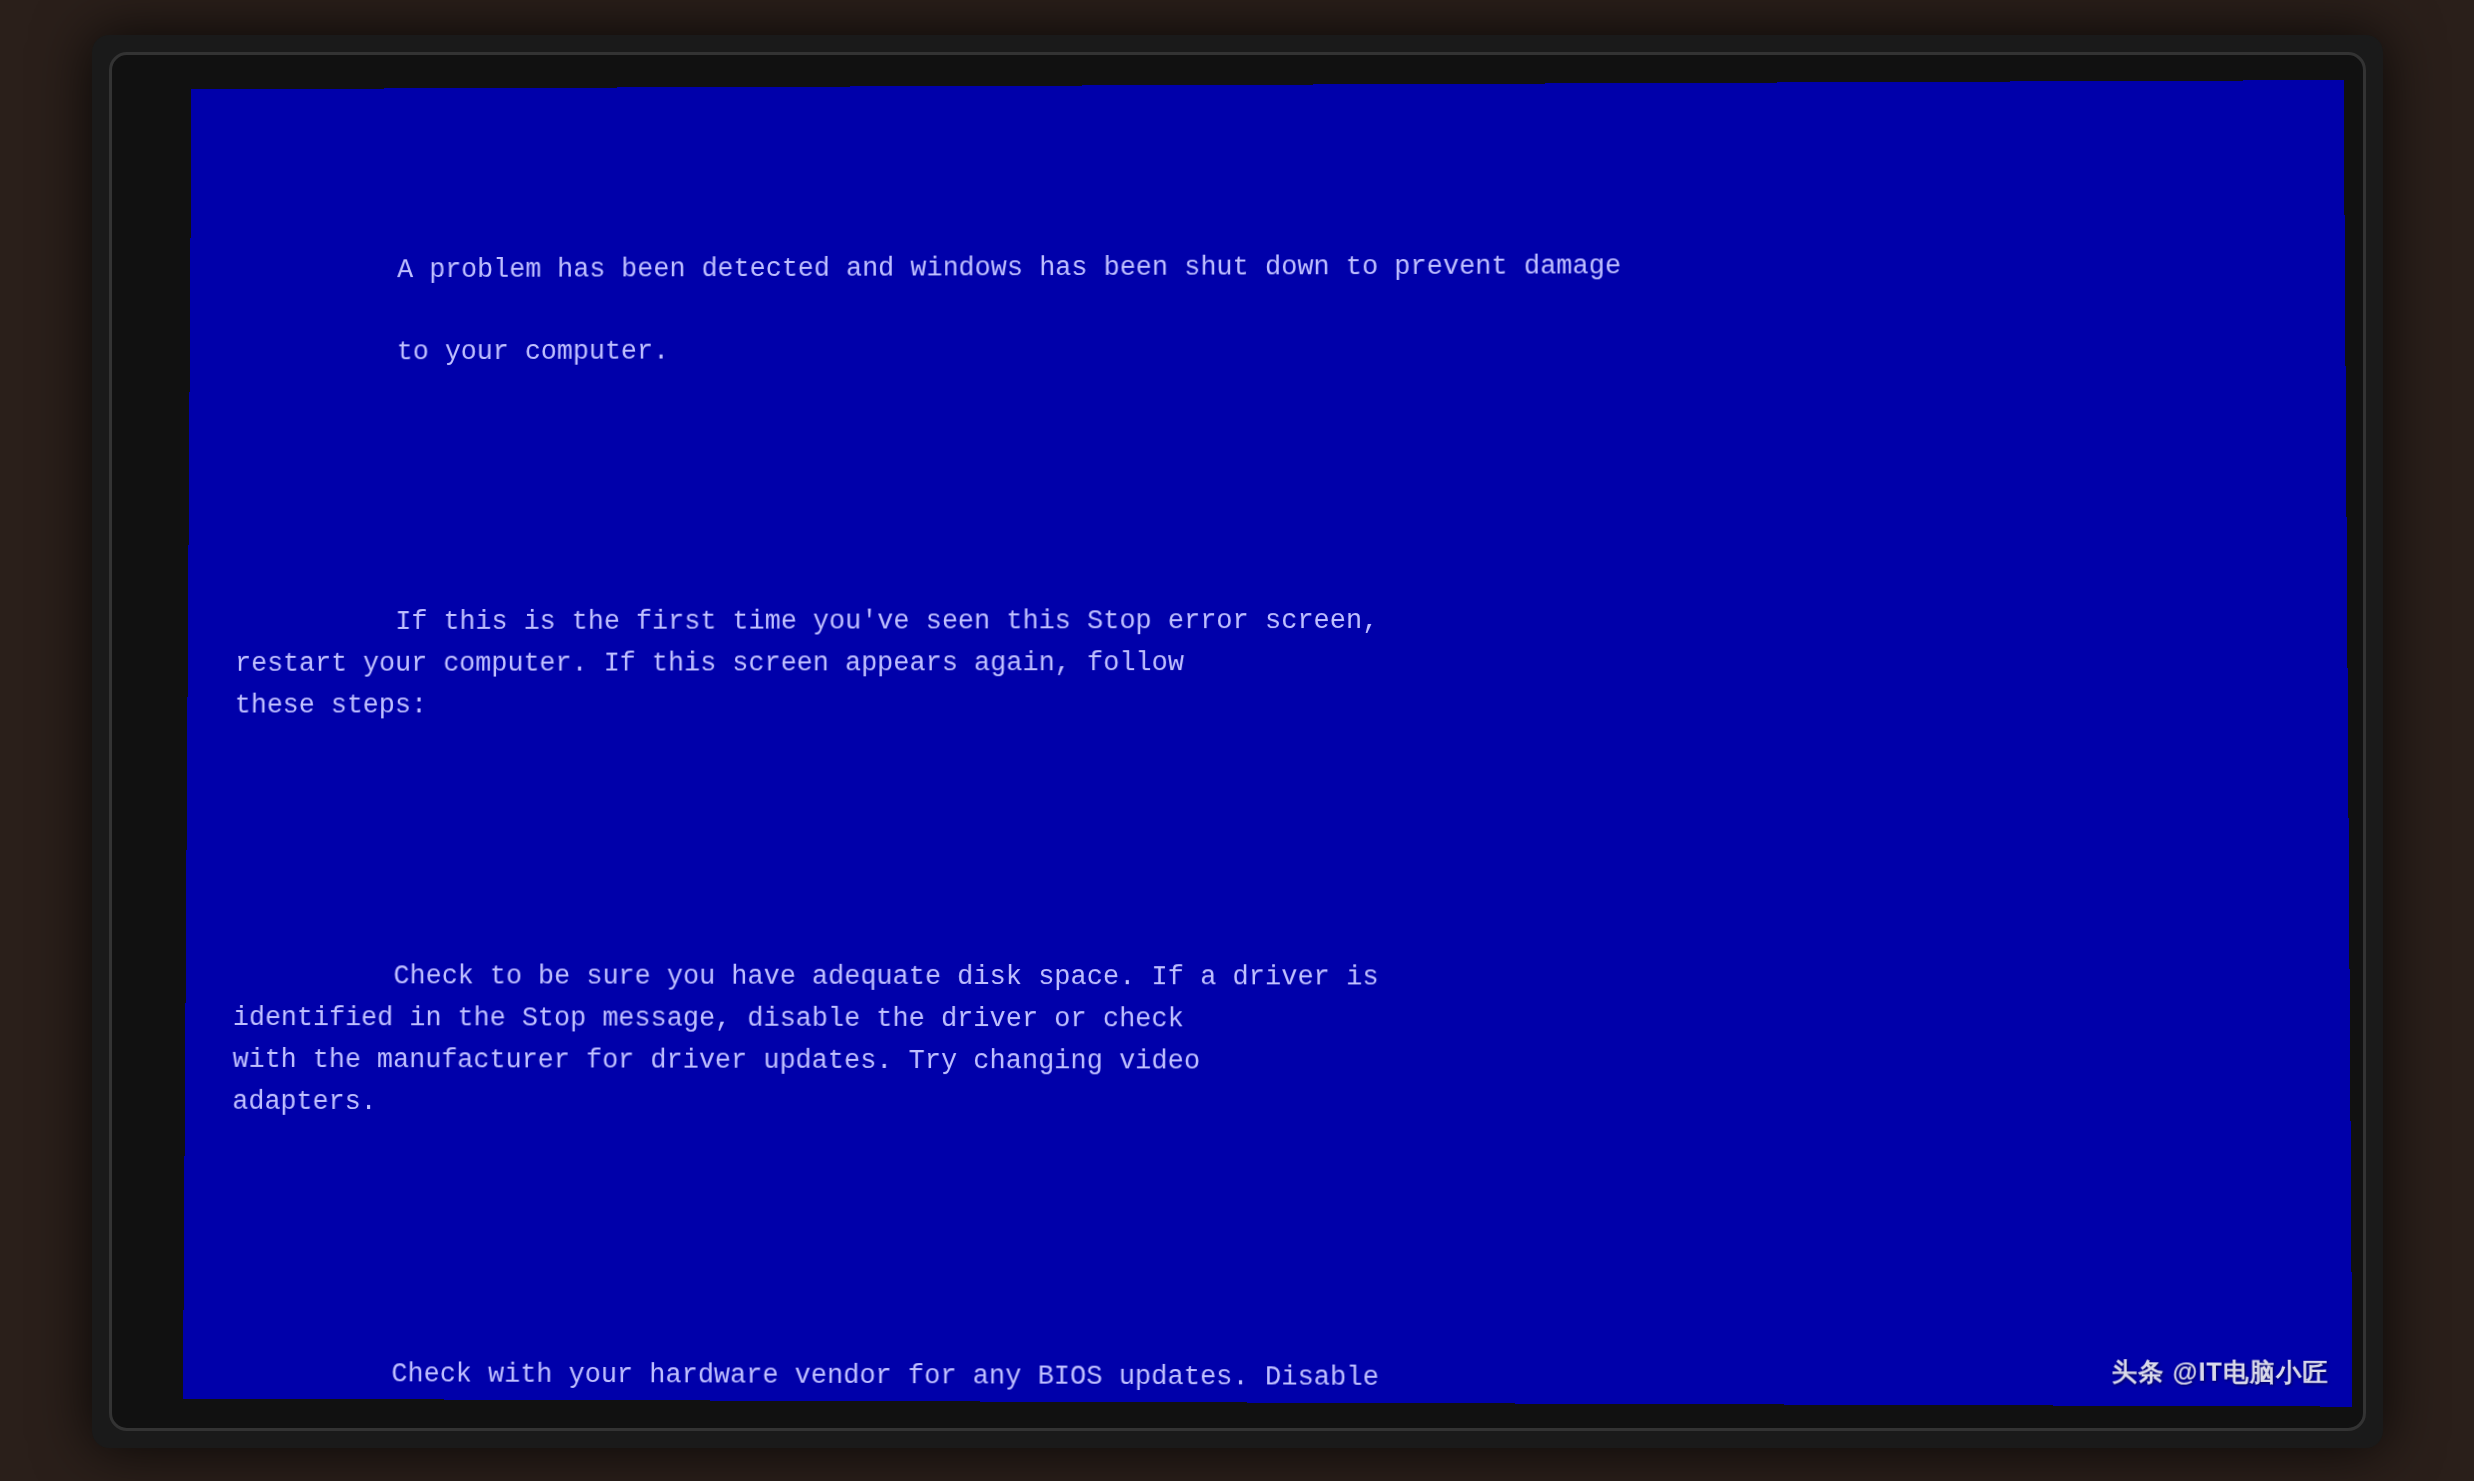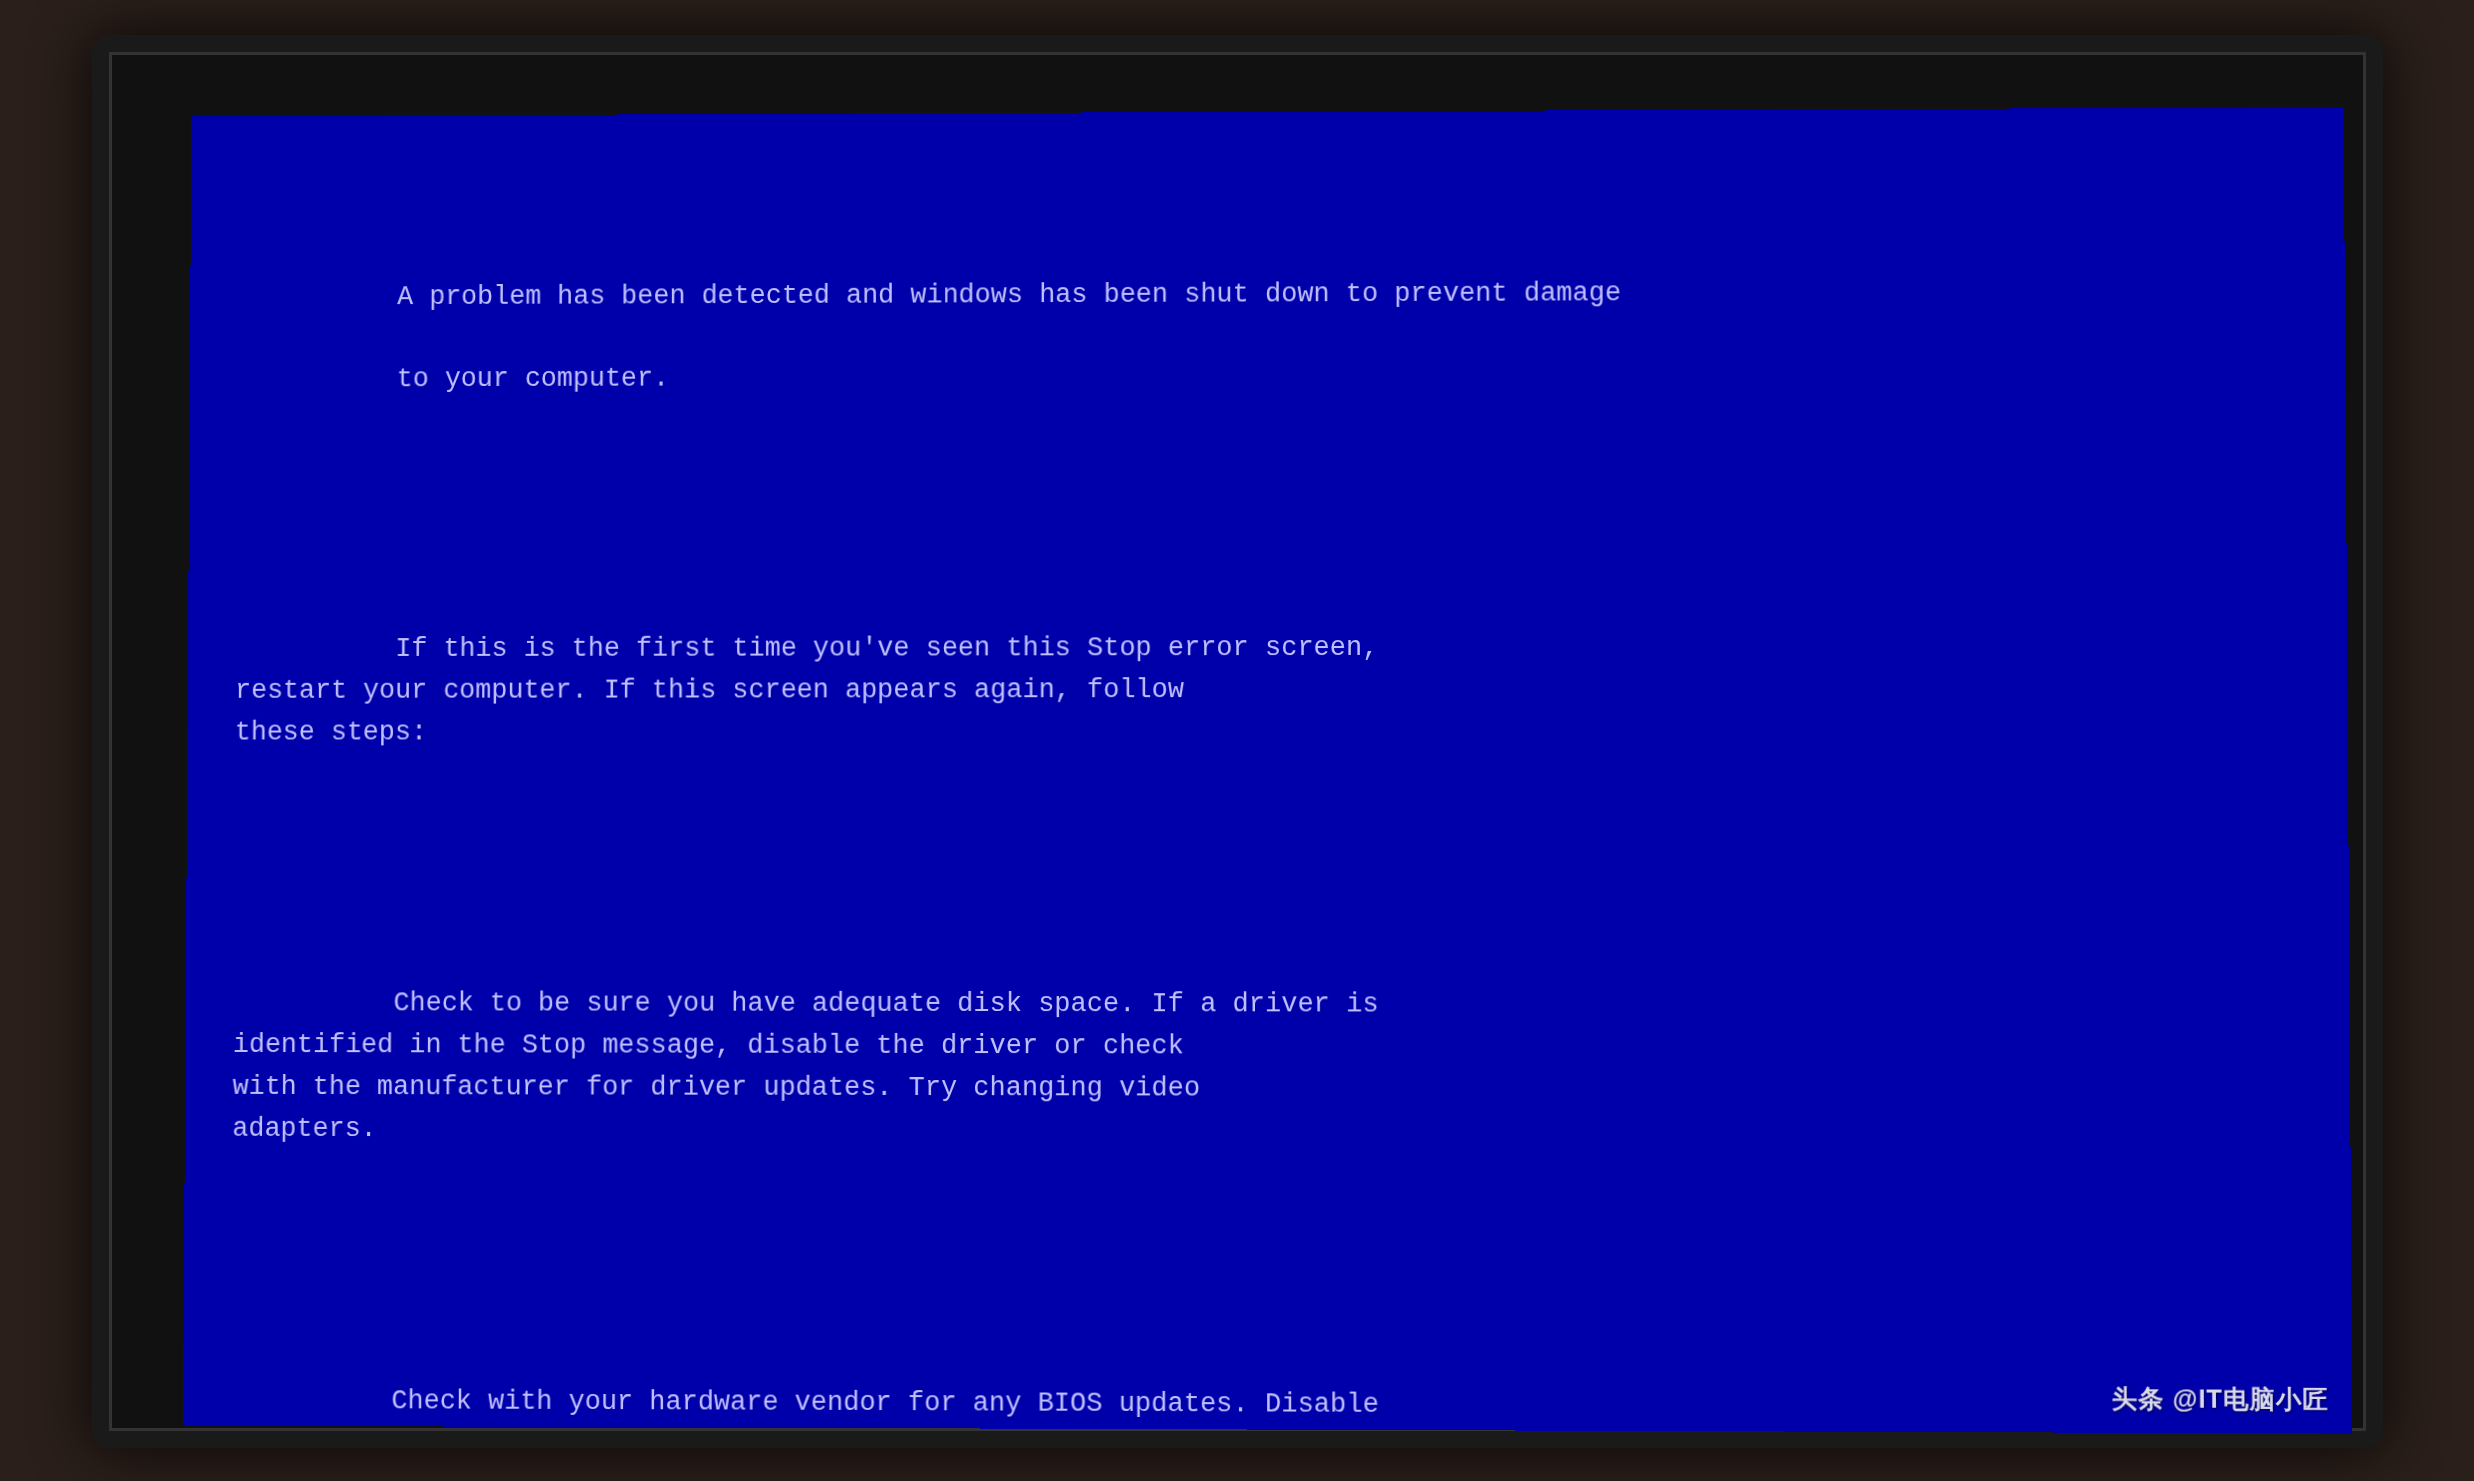--- a/index.html
+++ b/index.html
@@ -25,23 +25,23 @@
       align-items: center;
       justify-content: center;
       box-shadow: 0 0 57px rgba(0,0,0,0.8);
       position: relative;
     }
 
     .monitor-bezel {
       width: 100%;
       height: 100%;
       background: #111;
-      border-radius: 1px;
+      border-radius: 18px;
       display: flex;
-      align-items: flex-end;
+      align-items: center;
       justify-content: center;
       border: 3.8px solid #333;
       padding-left: 46px;
     }
 
     .screen {
       width: 98%;
       height: 96%;
       background: #0000aa;
       position: relative;

